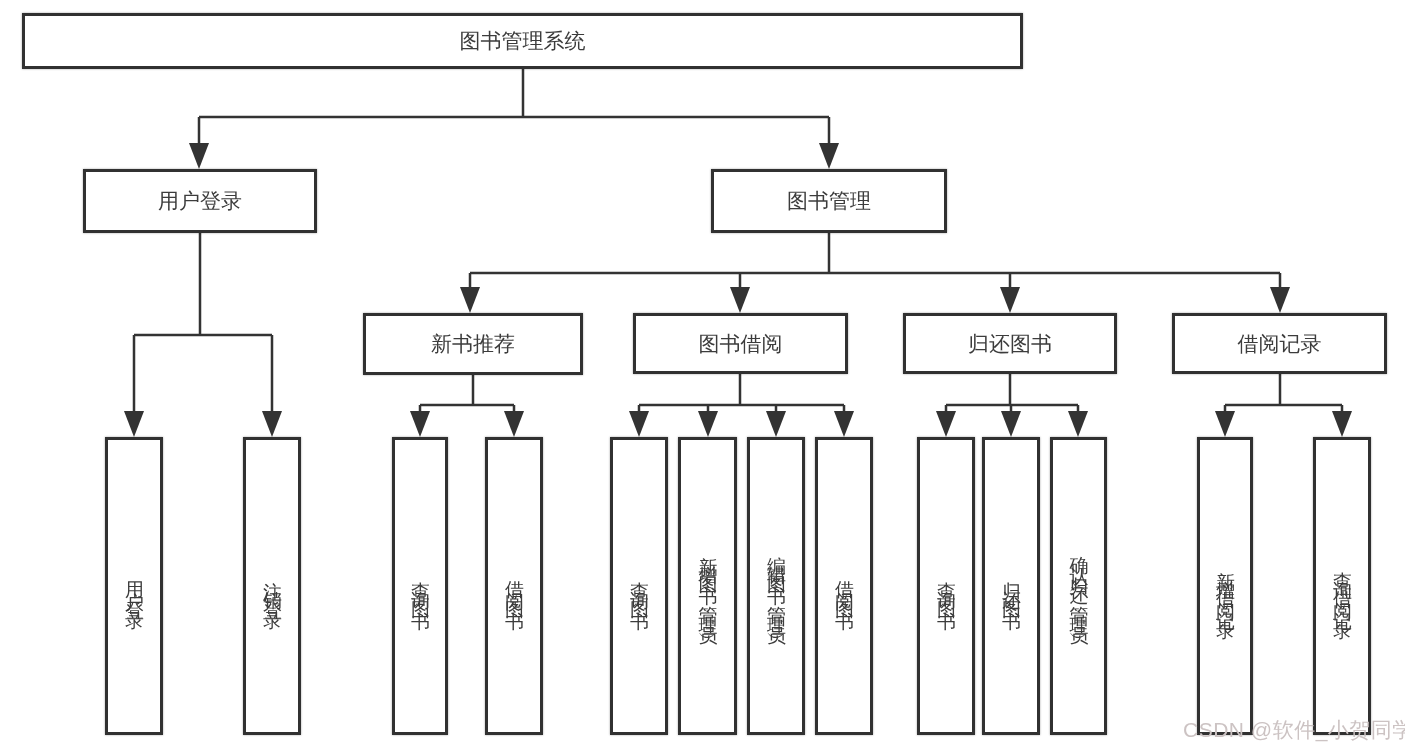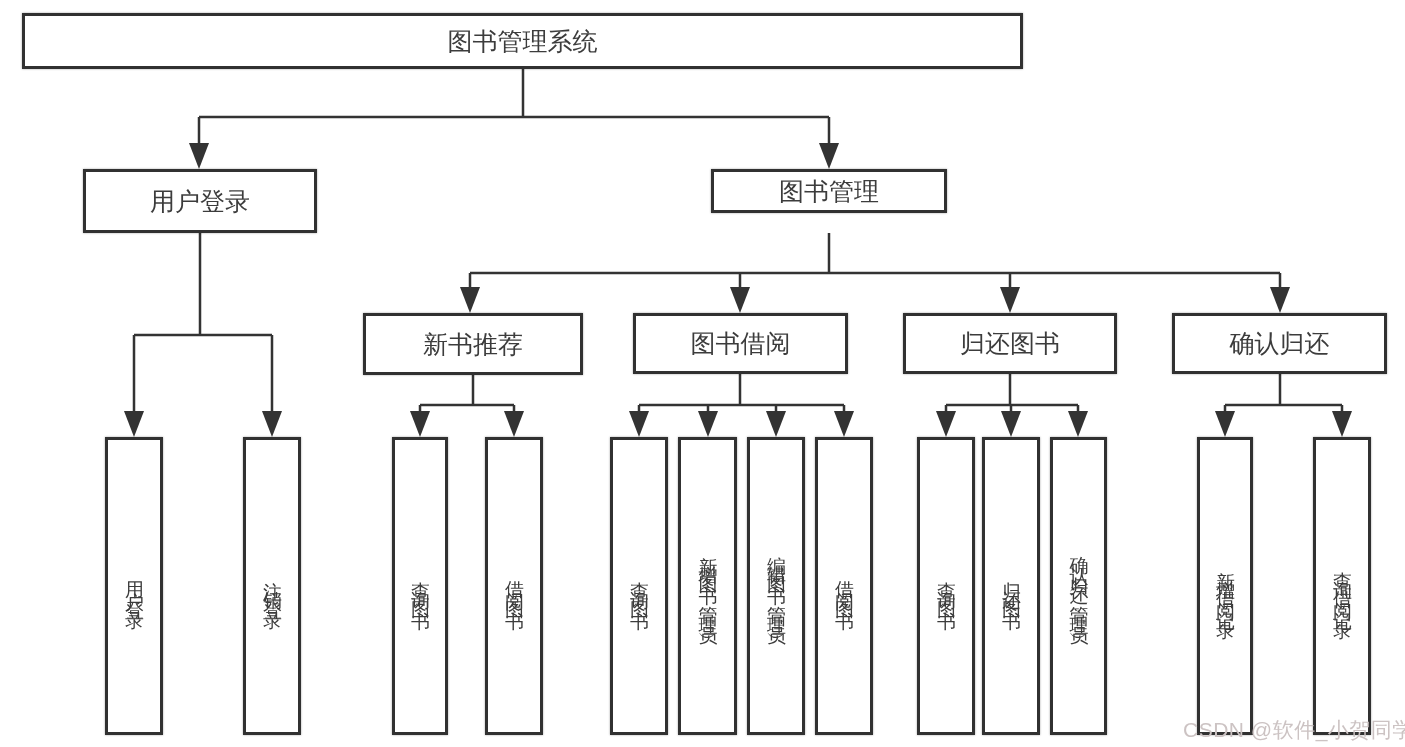--- a/index.html
+++ b/index.html
@@ -7,21 +7,21 @@
   body { font-family:"Liberation Sans","DejaVu Sans",sans-serif; }
   .canvas {
     position:relative; width:1405px; height:747px;
     background:#ffffff; overflow:hidden;
   }
   .connectors { position:absolute; left:0; top:0; width:1405px; height:747px; }
   .node {
     position:absolute; background:#ffffff;
     border:3px solid #313131;
     display:flex; align-items:center; justify-content:center;
-    font-size:25px; color:#3c3c3c;
+    font-size:21px; color:#3c3c3c;
     box-shadow:0 0 2px rgba(0,0,0,0.35);
     z-index:2; white-space:nowrap;
   }
   .leaf {
     position:absolute; background:#ffffff;
     border:3px solid #313131;
     display:flex; align-items:center; justify-content:center;
     box-shadow:0 0 2px rgba(0,0,0,0.35);
     z-index:2;
   }
@@ -74,35 +74,35 @@
     </g>
   </svg>
 
   <div class="node" style="left:22px;top:13px;width:1001px;height:56px">
     <span>图书管理系统</span>
   </div>
 
   <div class="node" style="left:83px;top:169px;width:234px;height:64px">
     <span>用户登录</span>
   </div>
-  <div class="node" style="left:711px;top:169px;width:236px;height:44px">
+  <div class="node" style="left:711px;top:169px;width:236px;height:64px">
     <span>图书管理</span>
   </div>
 
   <div class="node" style="left:633px;top:313px;width:215px;height:61px">
     <span>图书借阅</span>
   </div>
   <div class="node" style="left:363px;top:313px;width:220px;height:62px">
     <span>新书推荐</span>
   </div>
   <div class="node" style="left:903px;top:313px;width:214px;height:61px">
     <span>归还图书</span>
   </div>
   <div class="node" style="left:1172px;top:313px;width:215px;height:61px">
-    <span>确认归还</span>
+    <span>借阅记录</span>
   </div>
 
   <div class="leaf" style="left:105px;top:437px;width:58px;height:298px">
     <span class="vtext">用户登录</span>
   </div>
   <div class="leaf" style="left:243px;top:437px;width:58px;height:298px">
     <span class="vtext">注销登录</span>
   </div>
 
   <div class="leaf" style="left:392px;top:437px;width:56px;height:298px">

